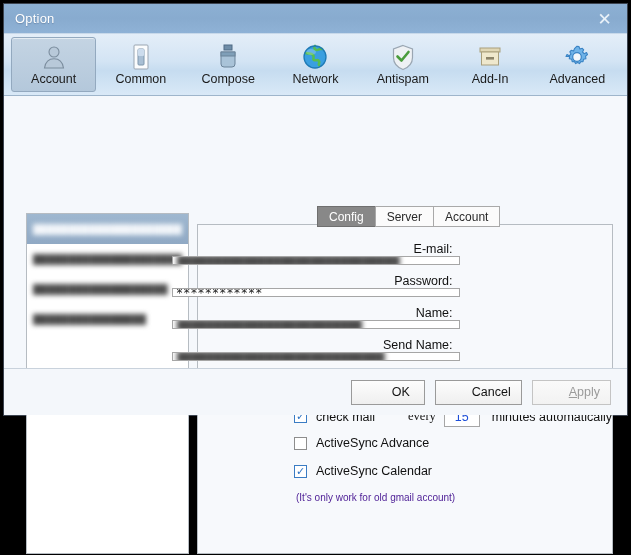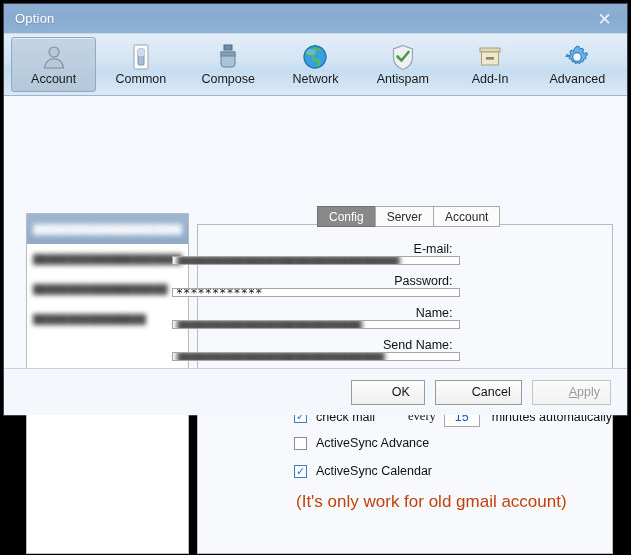--- a/index.html
+++ b/index.html
@@ -221,22 +221,22 @@
     width: 36px; height: 21px;
     border: 1px solid #a6a6a6;
     background: #fff;
     box-sizing: border-box;
     display: flex; align-items: center; justify-content: center;
     font-size: 12.5px; color: #1d4ed8;
   }
   .hint {
     position: absolute;
     left: 292px; top: 396px;
-    font-size: 17px;
-    color: #c2410c;
+    font-size: 10px;
+    color: #4c1d95;
   }
 
   
   .btn {
     height: 24px;
     min-width: 52px;
     padding: 0 10px;
     border: 1px solid #9a9a9a;
     background: linear-gradient(to bottom, #fdfdfd 0%, #efefef 100%);
     box-sizing: border-box;

